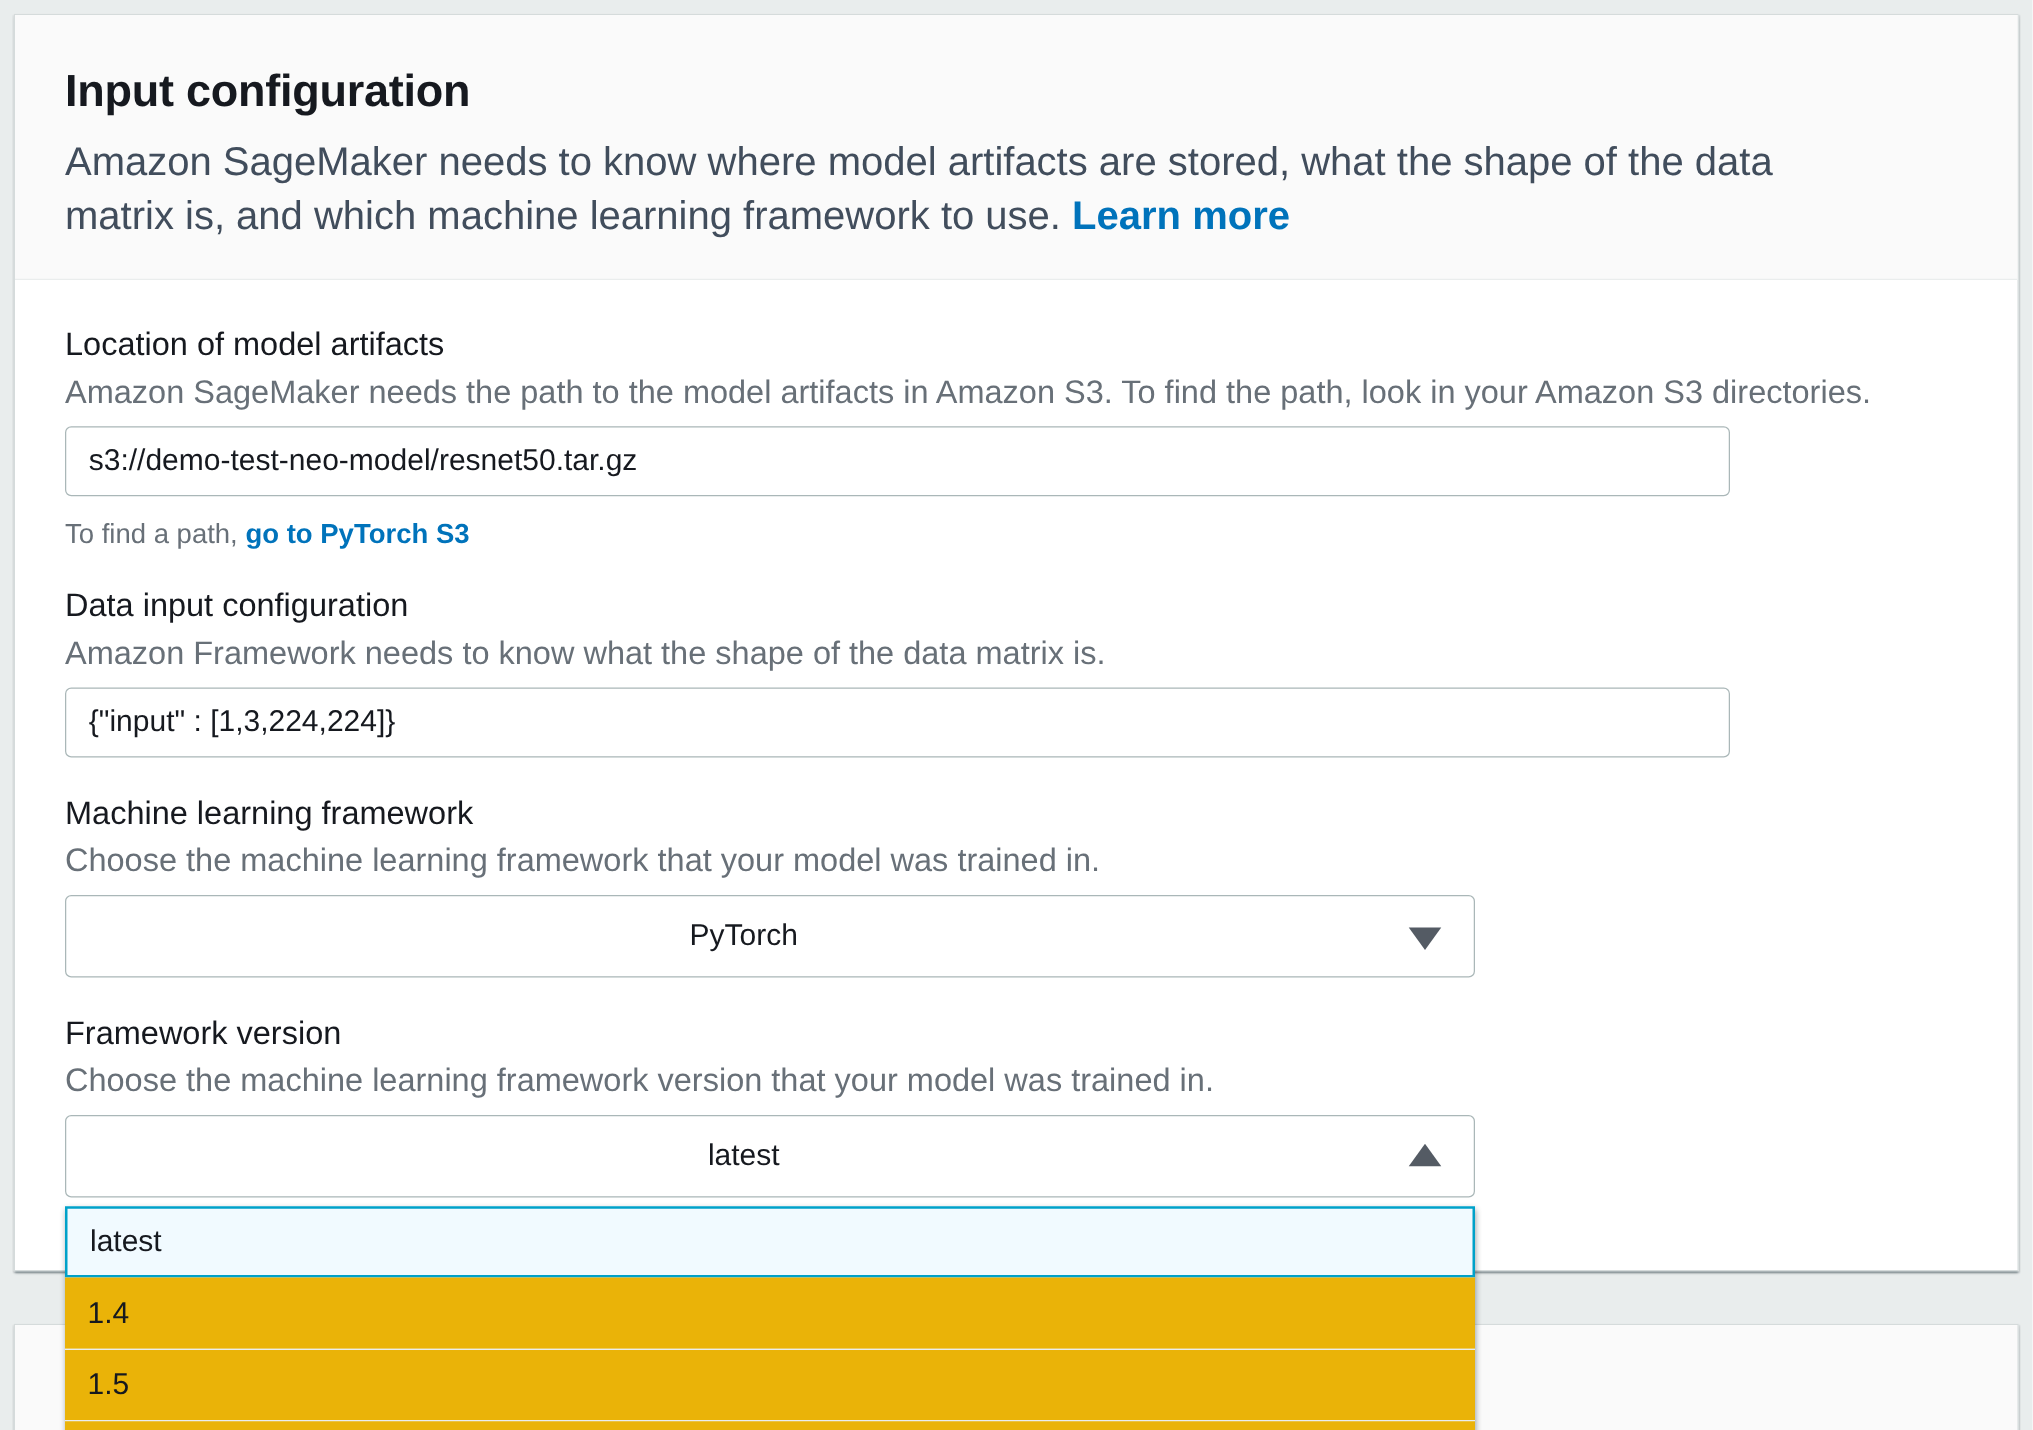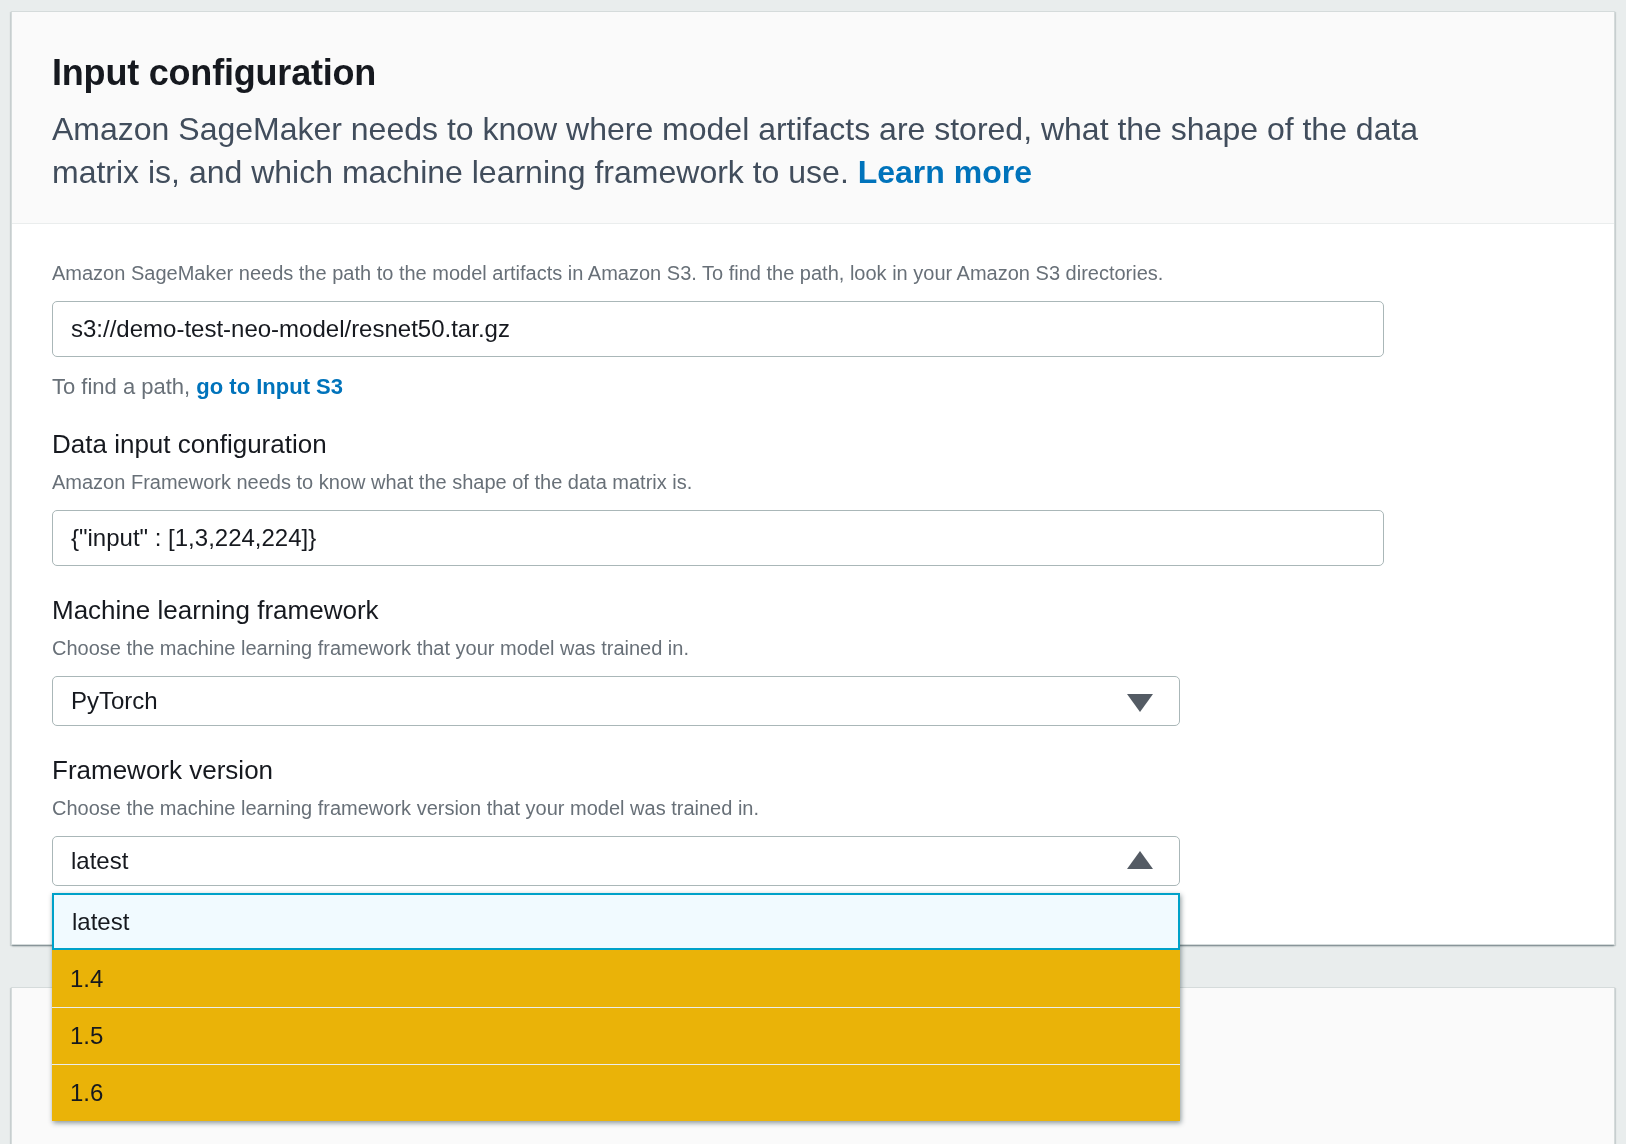--- a/index.html
+++ b/index.html
@@ -34,39 +34,40 @@
     max-width:1420px;
   }
   .link{color:var(--link);font-weight:700;text-decoration:none;cursor:pointer;}
   .card-body{padding:34px 40px 58px 40px;}
   .field{margin-top:27px;}
   .field:first-child{margin-top:0;}
   .field-label{
     display:block;font-size:26px;line-height:34px;color:var(--title);margin-bottom:6px;
   }
   .field-desc{
-    font-size:20px;line-height:30px;color:var(--desc);margin-bottom:13px;
+    font-size:26px;line-height:30px;color:var(--desc);margin-bottom:13px;
   }
   .text-input{
     width:1332px;height:56px;
     border:1px solid var(--input-border);border-radius:5px;
     background:#fff;outline:none;
     font-family:"Liberation Sans","DejaVu Sans",sans-serif;
     font-size:24px;color:var(--title);
     padding:0 18px;
   }
   .help-line{margin-top:17px;font-size:22px;color:var(--desc);}
   .select-wrap{position:relative;width:1128px;}
   .select{
-    position:relative;width:1128px;height:50px;
+    position:relative;width:1128px;height:66px;
     border:1px solid var(--input-border);border-radius:5px;
     background:#fff;cursor:pointer;
     display:flex;align-items:center;
     font-size:24px;color:var(--title);
     padding:0 60px 0 18px;
+    justify-content:center;
   }
   .caret{position:absolute;right:26px;top:50%;width:0;height:0;
     border-left:13px solid transparent;border-right:13px solid transparent;}
   .caret.down{margin-top:-7px;border-top:18px solid var(--caret);}
   .caret.up{margin-top:-10px;border-bottom:18px solid var(--caret);}
   .dropdown{
     position:absolute;left:0;top:calc(100% + 7px);width:1128px;
     background:#fff;z-index:10;
     box-shadow:1px 2px 5px rgba(0,28,36,0.45);
   }
@@ -96,25 +97,26 @@
       <h1 class="section-title">Input configuration</h1>
       <p class="section-desc">
         <span>Amazon SageMaker needs to know where model artifacts are stored, what the shape of the data matrix is, and which machine learning framework to use.</span>
         <a class="link">Learn more</a>
       </p>
     </header>
 
     <div class="card-body">
 
       <div class="field">
+        <label class="field-label">Location of model artifacts</label>
         <p class="field-desc">Amazon SageMaker needs the path to the model artifacts in Amazon S3. To find the path, look in your Amazon S3 directories.</p>
         <input class="text-input" type="text" value="s3://demo-test-neo-model/resnet50.tar.gz" style="">
         <p class="help-line">
           <span>To find a path,</span>
-          <a class="link">go to Input S3</a>
+          <a class="link">go to PyTorch S3</a>
         </p>
       </div>
 
       <div class="field">
         <label class="field-label">Data input configuration</label>
         <p class="field-desc">Amazon Framework needs to know what the shape of the data matrix is.</p>
         <input class="text-input" type="text" value="{&quot;input&quot; : [1,3,224,224]}" style="">
       </div>
 
       <div class="field">

